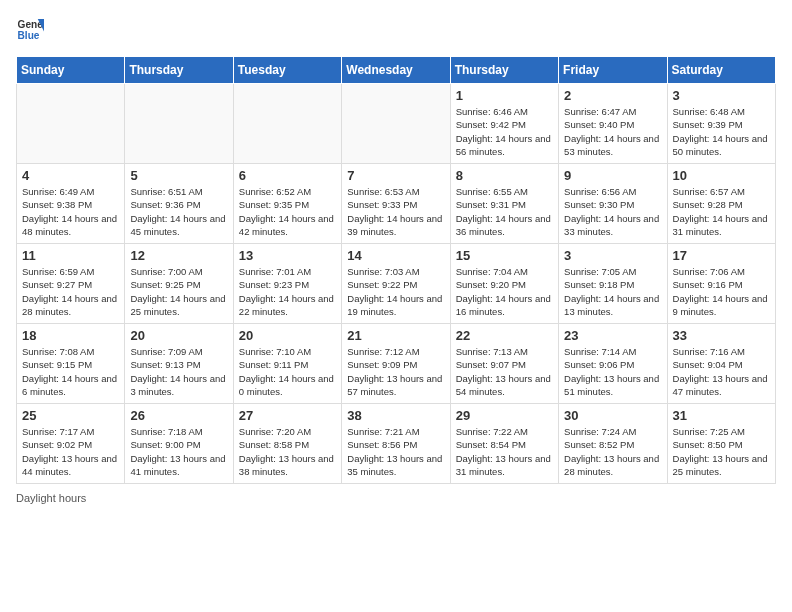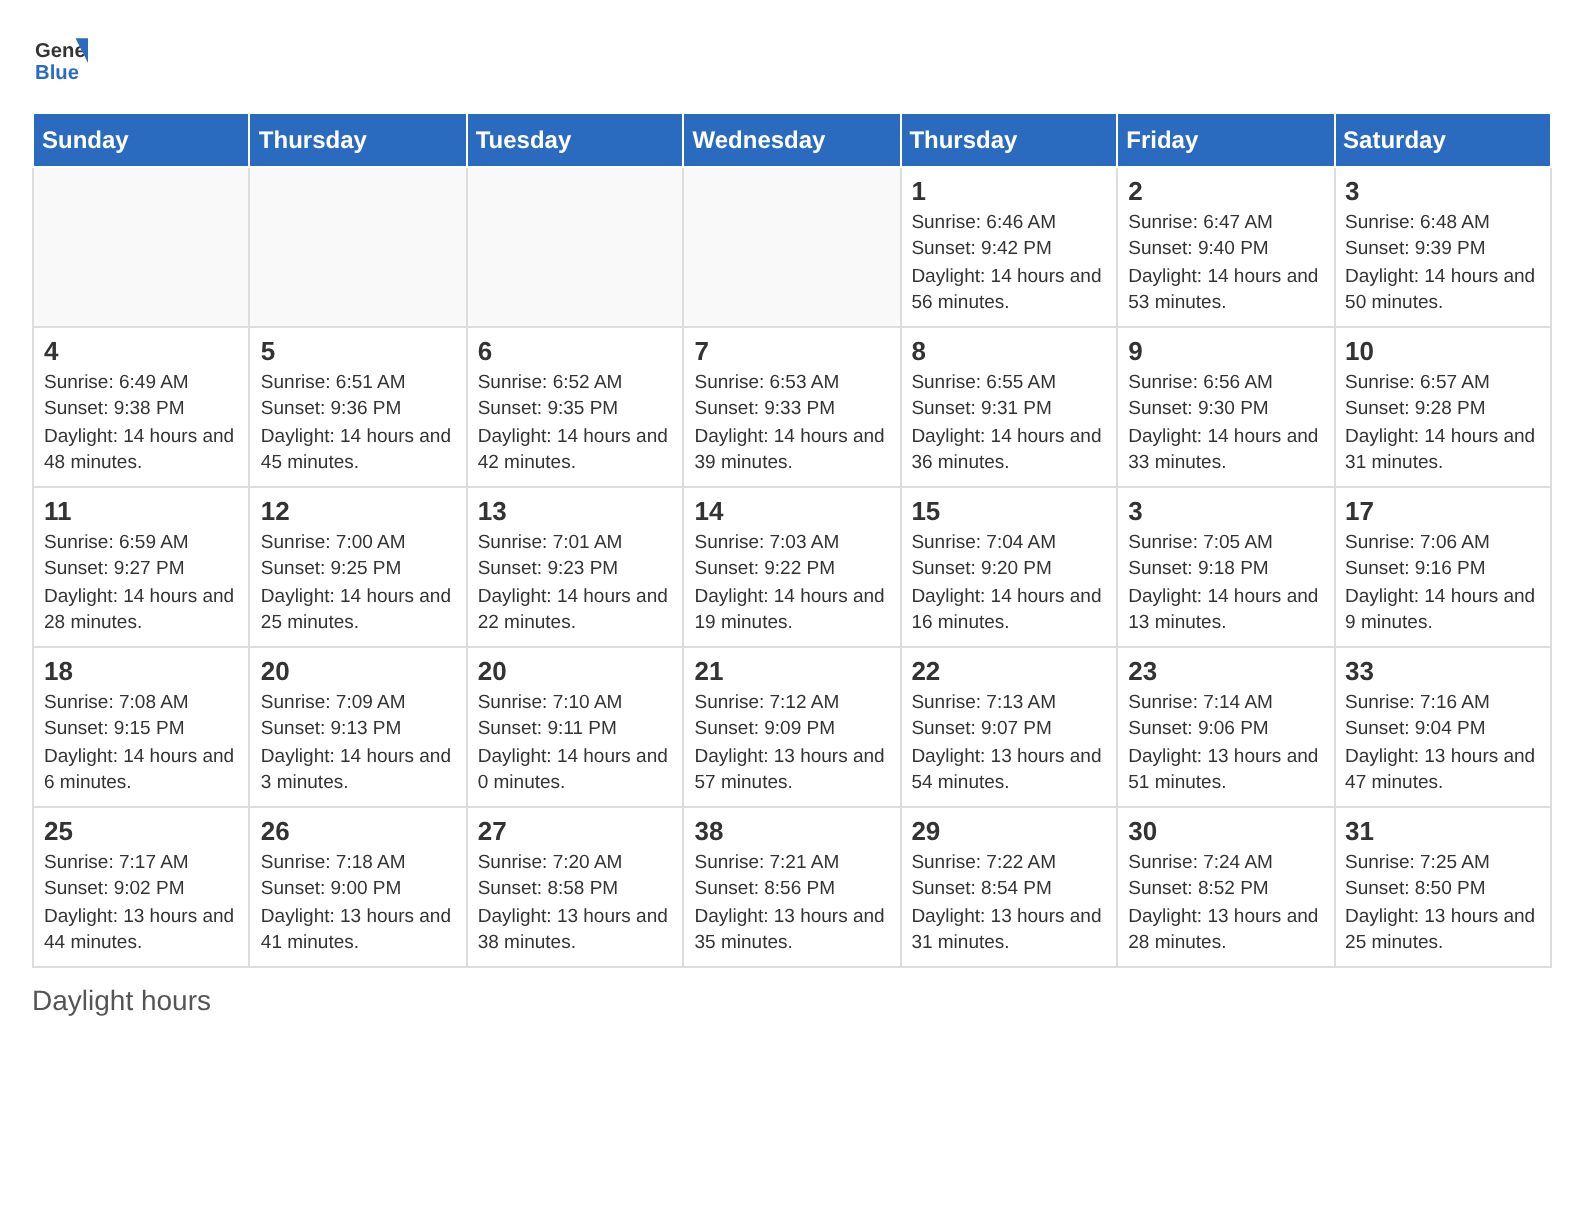--- a/index.html
+++ b/index.html
@@ -71,21 +71,21 @@
       display: block;
       margin-bottom: 2px;
     }
     .cell-info {
       font-size: 9.5px;
       line-height: 1.4;
       color: #333;
     }
     .footer {
       margin-top: 8px;
-      font-size: 14px;
+      font-size: 11px;
       color: #555;
     }
   </style>
 </head>
 <body>
 
 <div class="header-area">
   <div class="logo">
     <svg class="logo-icon" viewBox="0 0 36 36">
       <text x="2" y="16" font-size="13" font-weight="bold" fill="#333">General</text>

